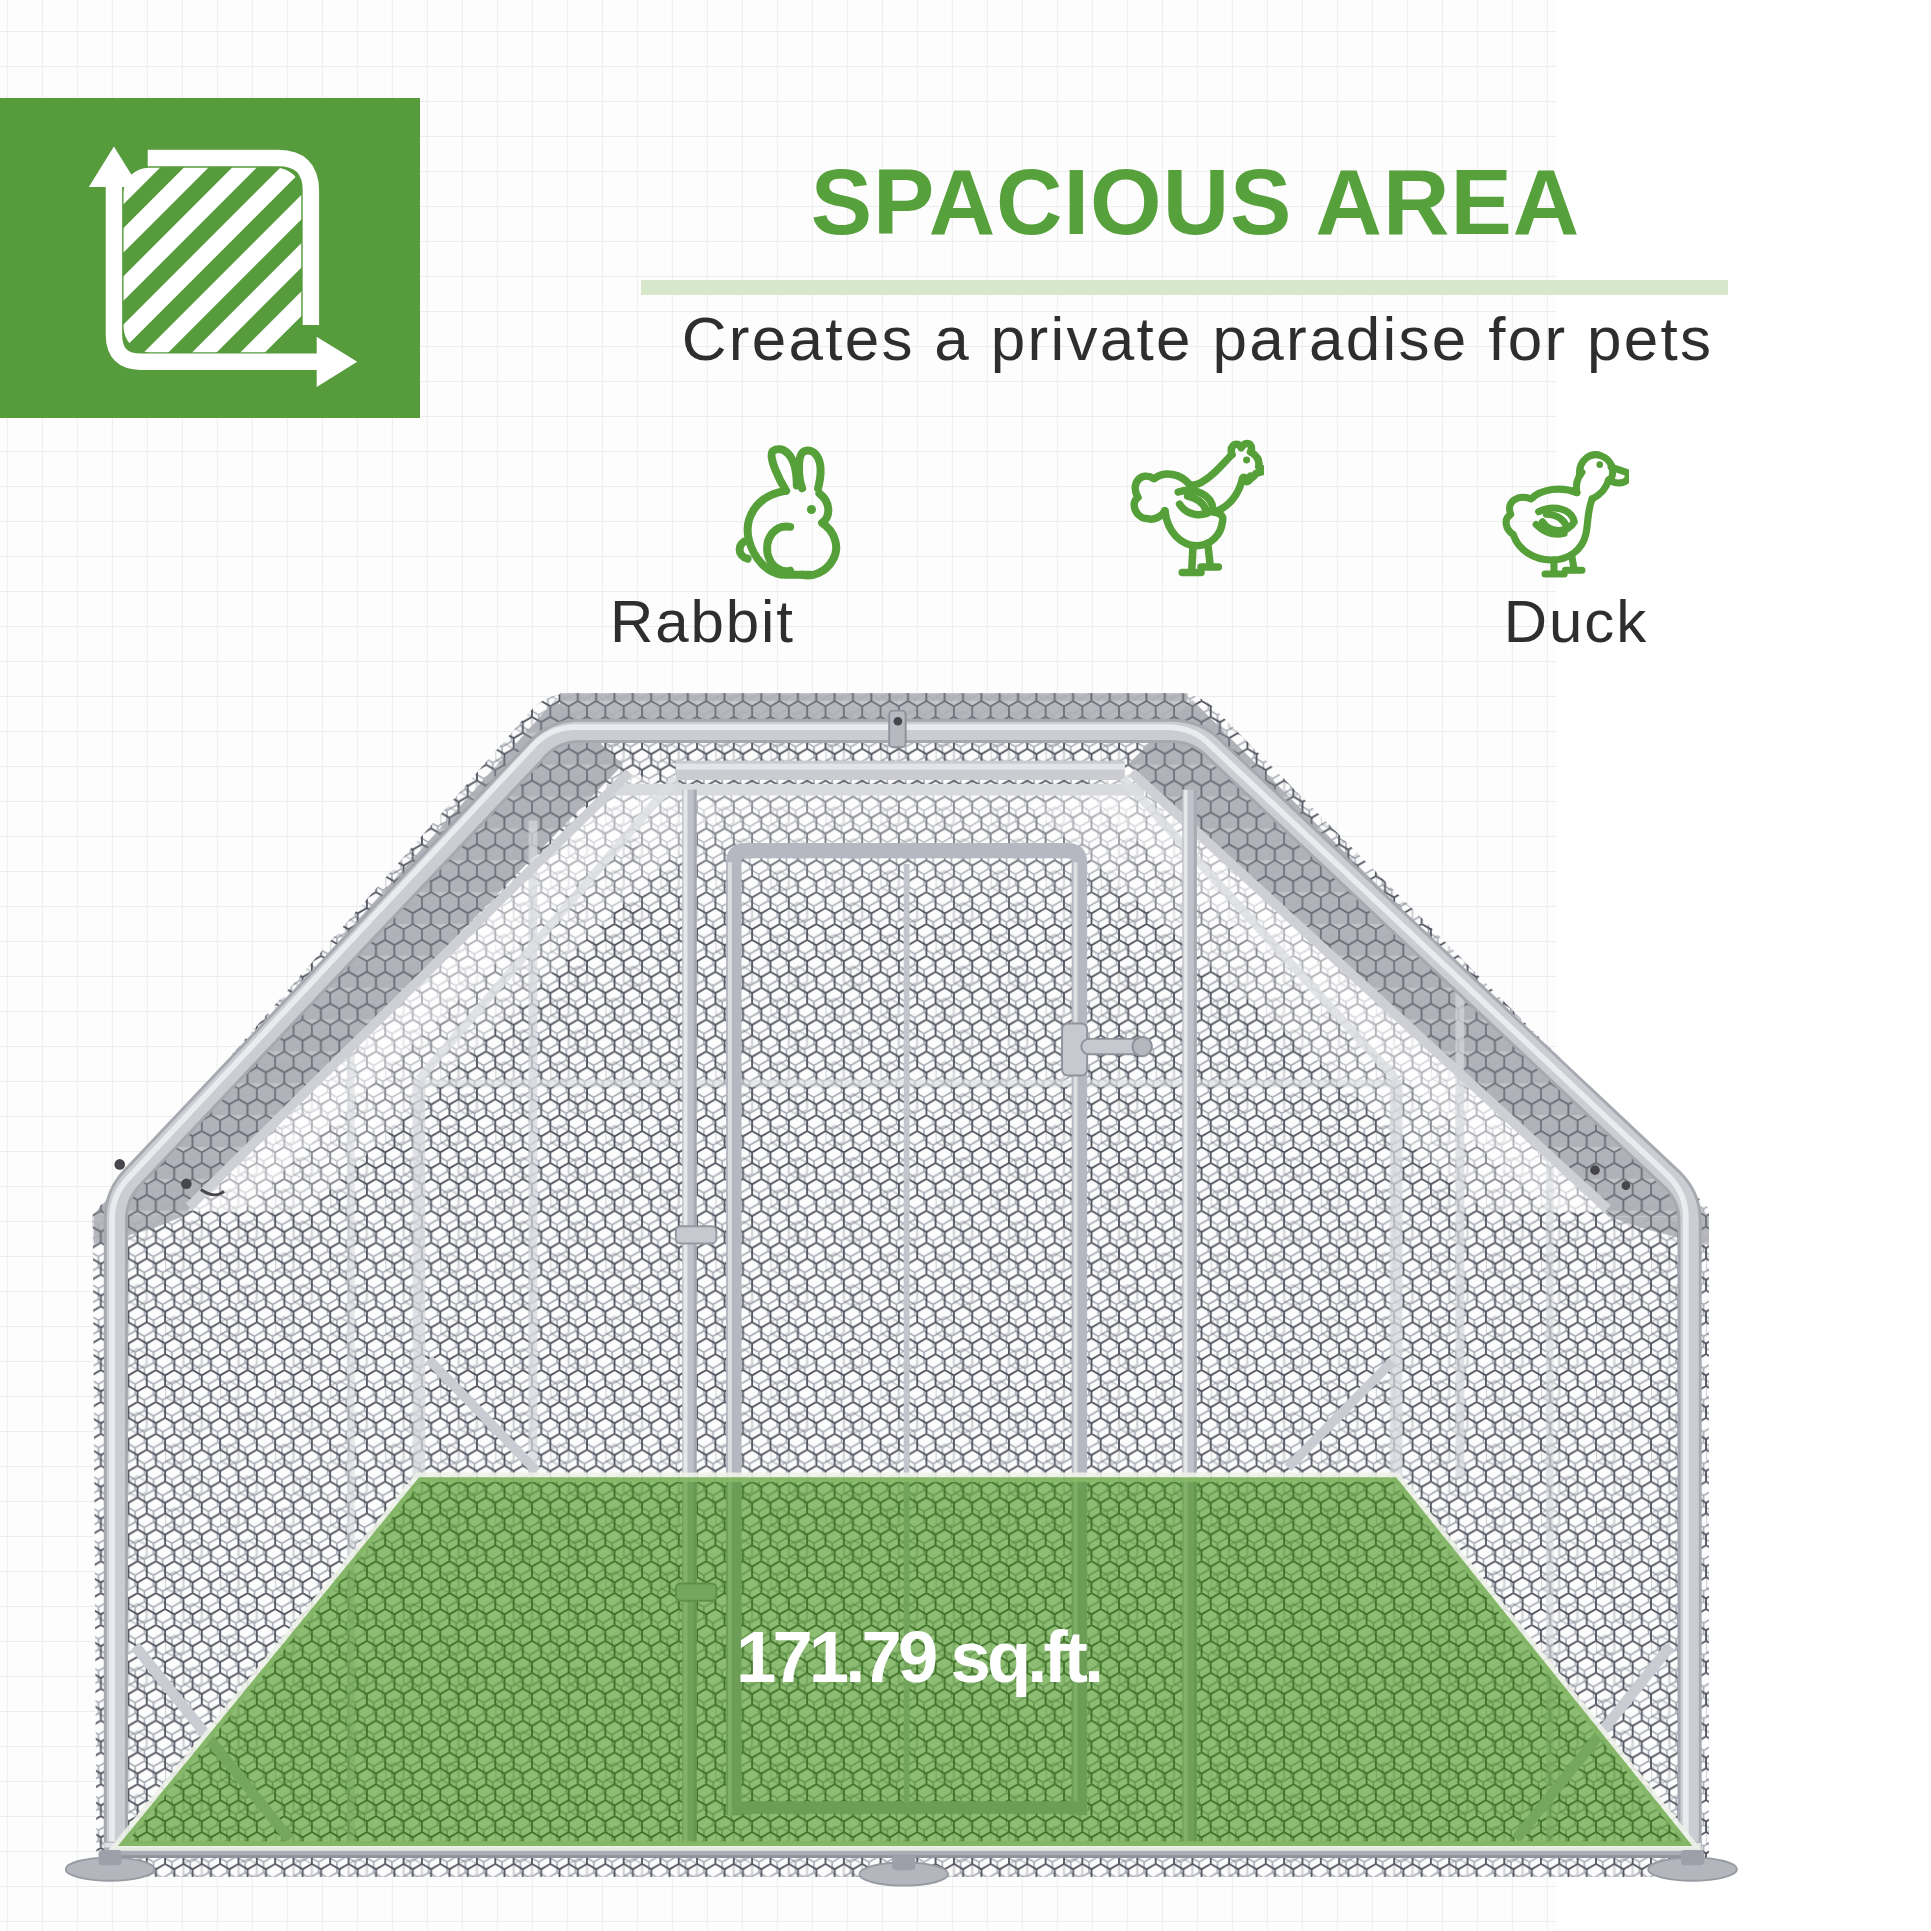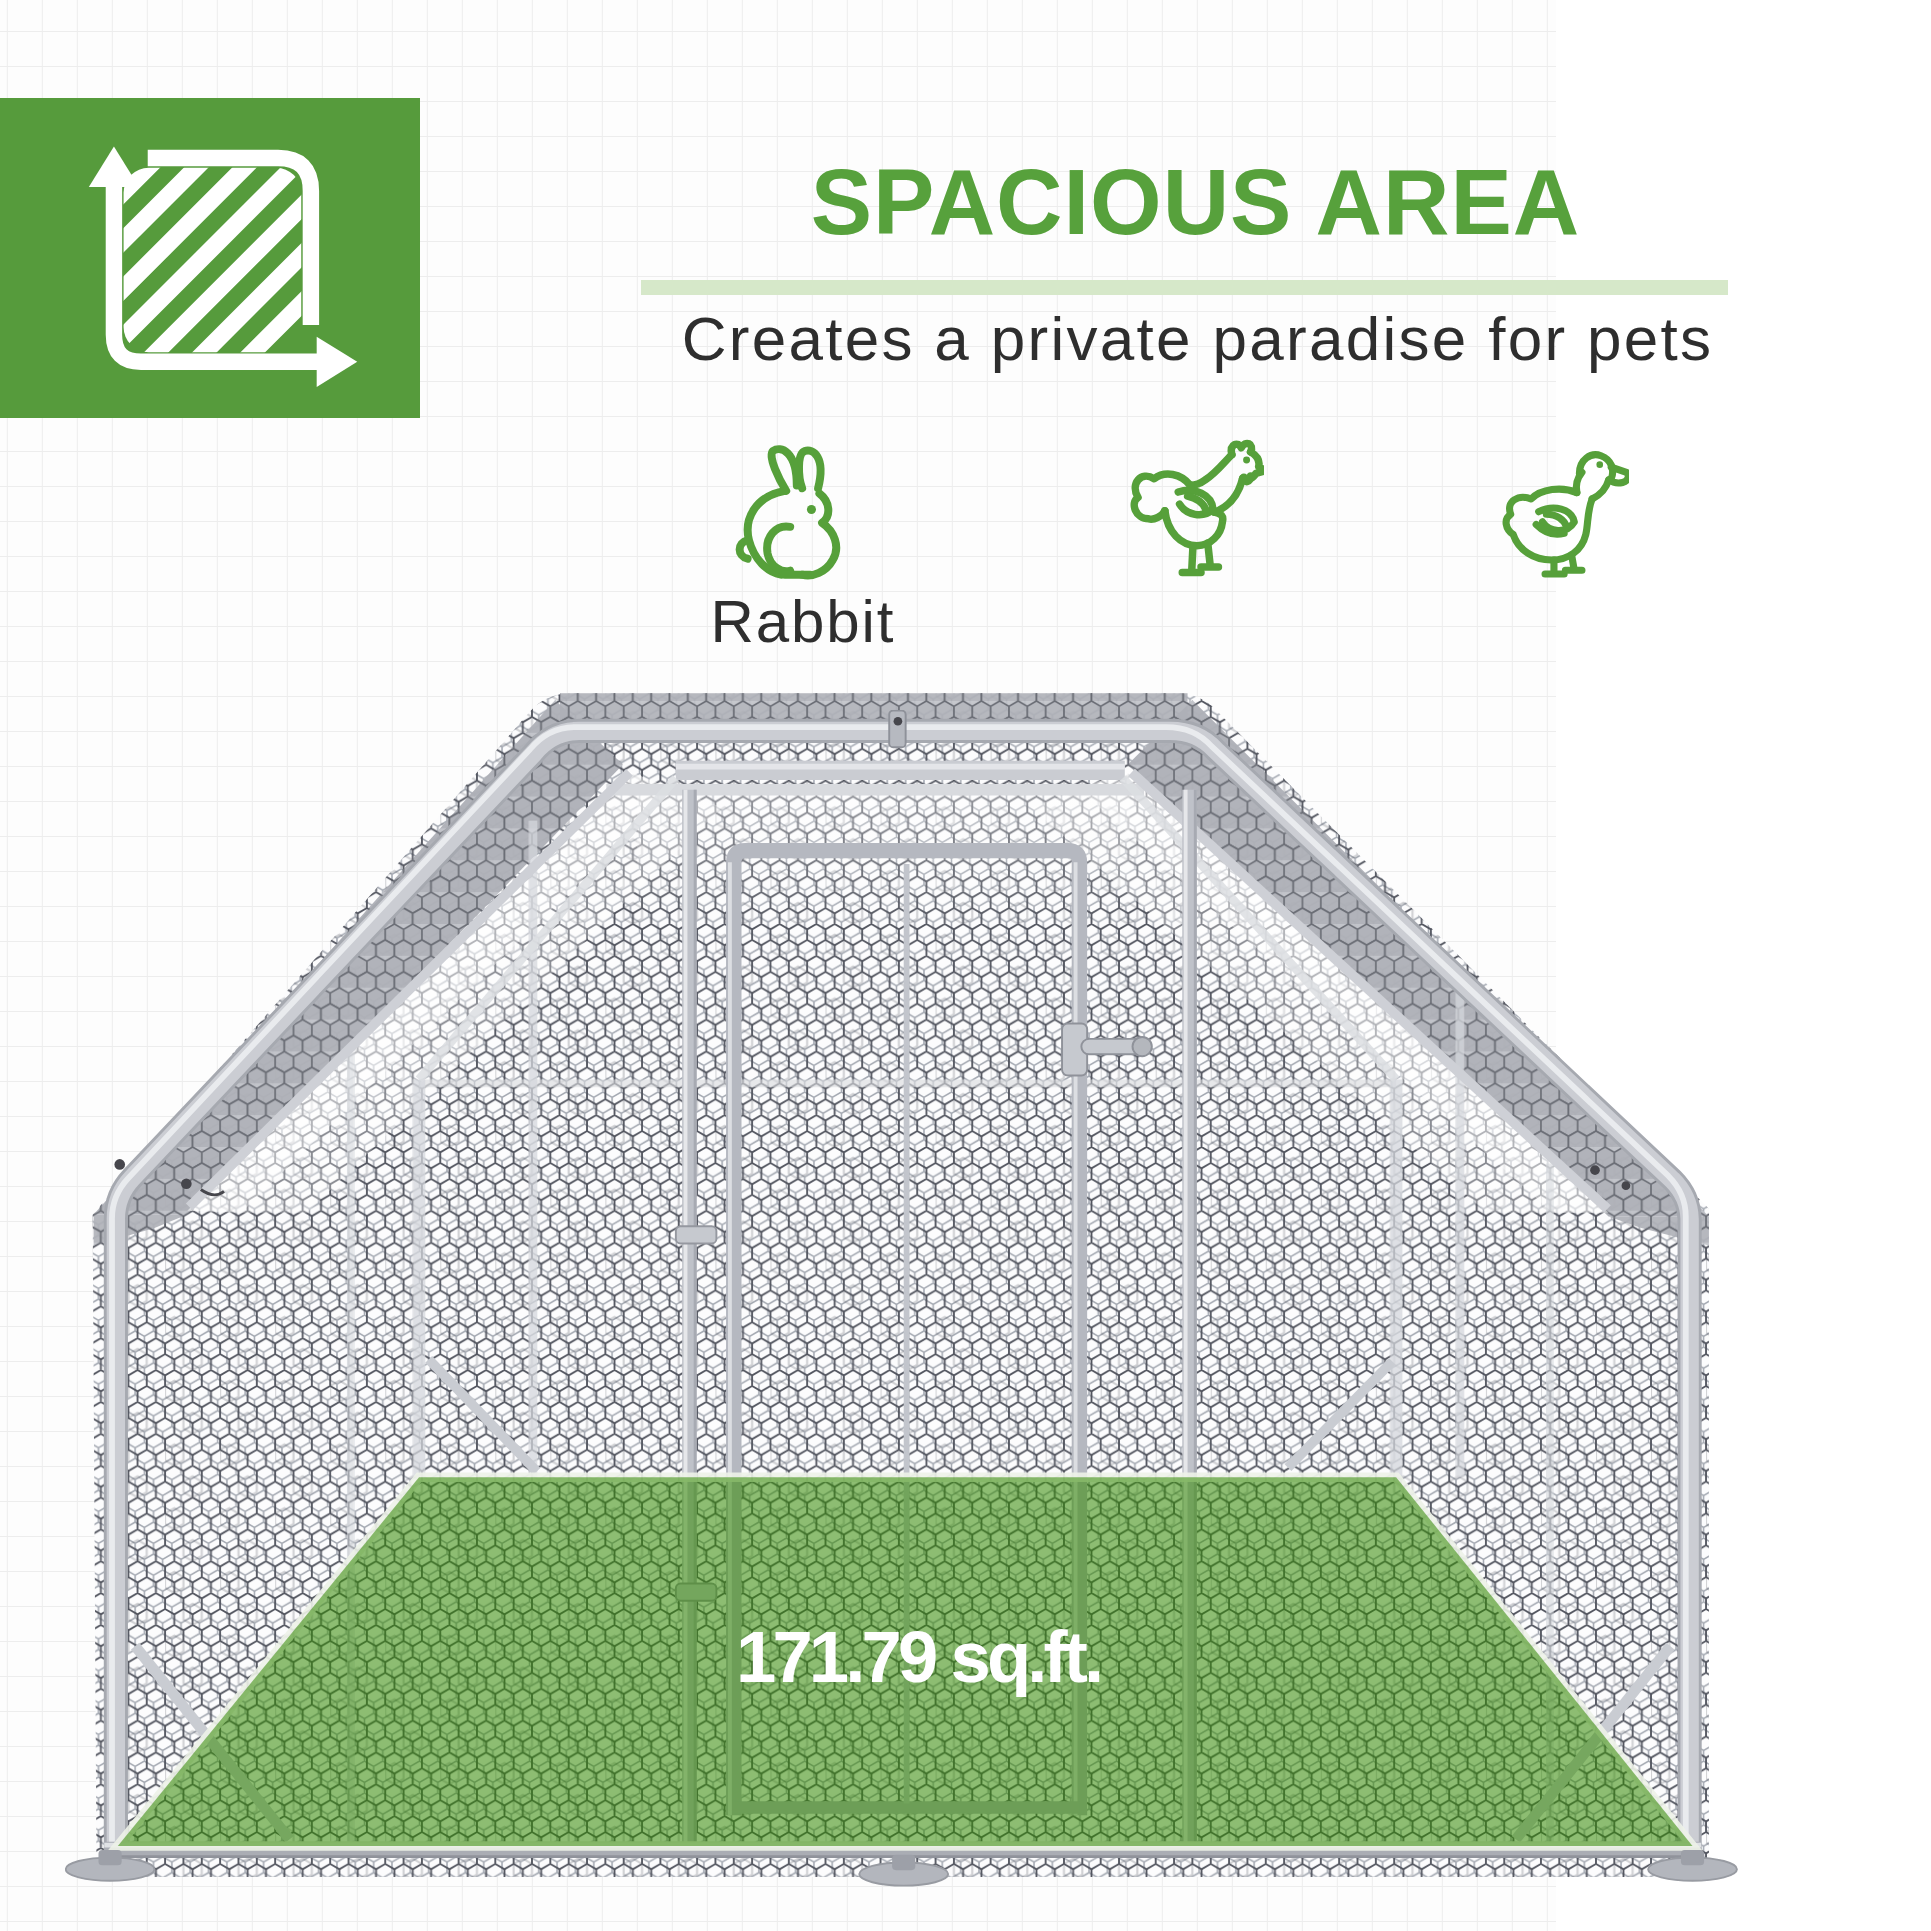--- a/index.html
+++ b/index.html
@@ -54,21 +54,21 @@
     <path d="M29,38 C21,44 20,55 27,60 C18,66 13,78 19,88 C24,97 34,101 42,99"></path>
     <path d="M55,36 C77,40 86,57 82,73 C78,88 68,97 58,99"></path>
     <path d="M51,63 C62,61 70,71 68,83 C66,93 57,98 51,96"></path>
     <path d="M36,99 L55,99"></path>
     <path d="M83,73 C91,75 91,85 83,87"></path>
   </g>
   <circle cx="35" cy="50" r="3.4" fill="#56a03a"></circle>
   </g>
 </svg>
 
-<div class="abs" style="left:610px;top:587px;width:386px;text-align:center;font-size:60px;color:#2e2e2e;letter-spacing:1.9px;">Rabbit</div>
+<div class="abs" style="left:610px;top:587px;width:386px;text-align:left;font-size:60px;color:#2e2e2e;letter-spacing:1.9px;">Rabbit</div>
 
 <svg class="abs" style="left:1130px;top:438px;" width="134" height="151" viewBox="0 0 100 112">
   <g stroke="#56a03a" stroke-width="5.6" fill="none" stroke-linecap="round" stroke-linejoin="round">
     <path d="M76,12 C74,4 81,2 83,7 C86,1 93,4 90,10"></path>
     <path d="M90,10 C95,13 97,17 96,21 L101,24 L94,26 C92,30 88,31 84,30"></path>
     <path d="M90,28 C90,33 85,34 85,29"></path>
     <path d="M76,12 C70,18 64,26 56,31 C52,34 48,35 45,35"></path>
     <path d="M84,30 C81,42 74,51 63,55"></path>
     <path d="M45,35 C38,26 26,24 18,30 C8,24 0,34 6,44 C0,48 4,60 14,60 C18,61 24,58 26,54"></path>
     <path d="M26,54 C28,70 38,80 50,80 C60,80 68,72 69,62 C70,58 68,56 63,55"></path>
@@ -90,20 +90,21 @@
     <path d="M62,35 C50,30 34,32 26,40 C16,36 6,42 10,52 C4,56 6,64 12,68 C16,80 28,88 42,88 C56,88 66,80 69,68 C71,60 70,50 74,40"></path>
     <path d="M32,50 C44,44 58,48 60,58 C54,68 40,66 35,58"></path>
     <path d="M38,52 C46,52 52,56 54,62"></path>
     <path d="M30,60 C36,66 44,69 52,67"></path>
     <path d="M44,88 L44,99 M37,99 L52,99"></path>
     <path d="M58,85 L60,96 M53,96 L66,96"></path>
   </g>
   <circle cx="80" cy="13" r="2.6" fill="#56a03a"></circle>
 </svg>
 
+<div class="abs" style="left:1383px;top:587px;width:386px;text-align:center;font-size:60px;color:#2e2e2e;letter-spacing:1.9px;">Duck</div>
 
 <svg class="abs" style="left:0;top:0;" width="1931" height="1931" viewBox="0 0 2000 2000">
   <defs>
     <pattern id="hexlight" width="19" height="33" patternUnits="userSpaceOnUse">
       <g fill="none" stroke="#52555f" stroke-width="1.9">
         <path d="M9.5,0 L19,5.5 L19,16.5 L9.5,22 L0,16.5 L0,5.5 Z"></path>
         <path d="M9.5,22 L9.5,33"></path>
       </g>
     </pattern>
     <pattern id="hexback" width="19" height="33" patternUnits="userSpaceOnUse" patternTransform="translate(7,9)">

